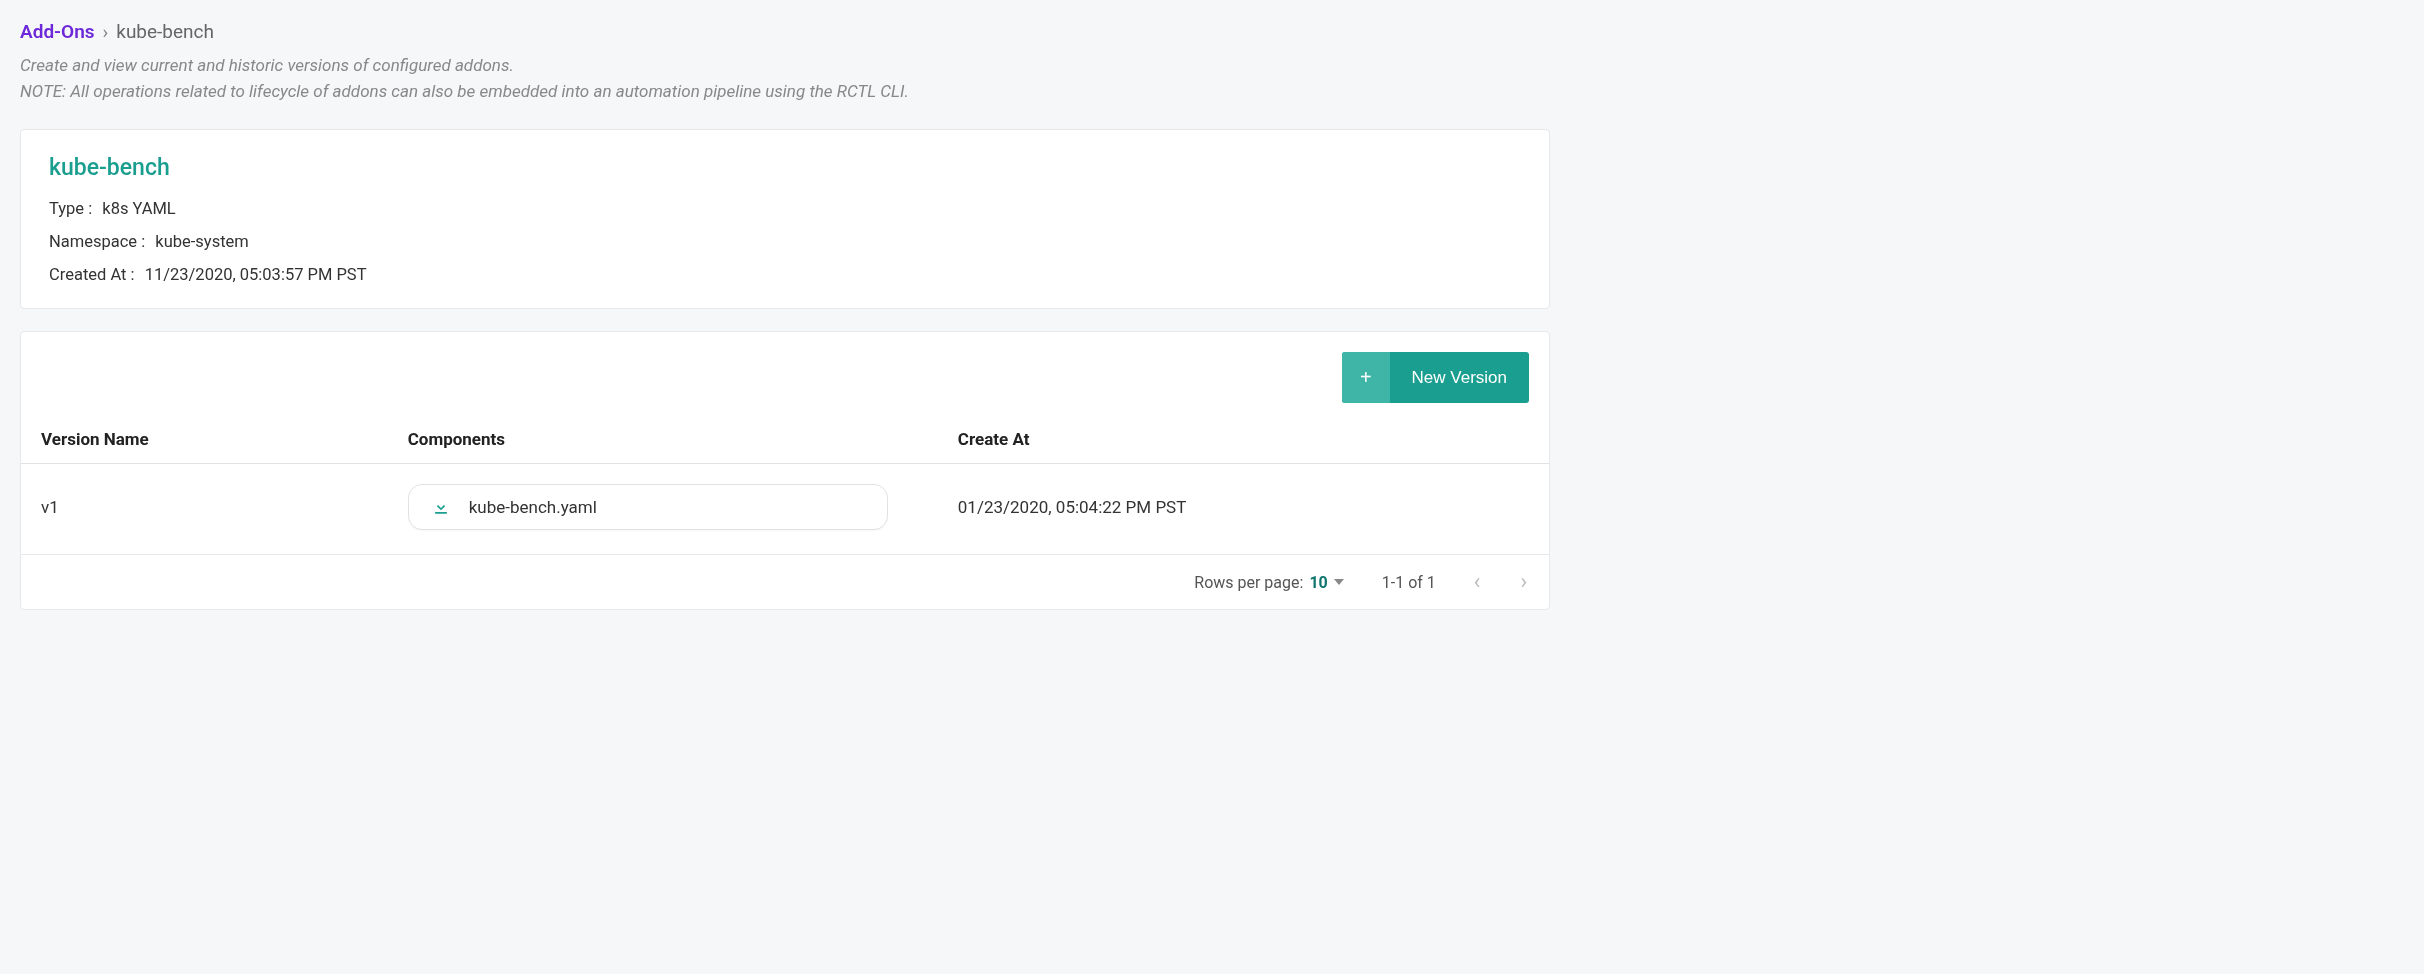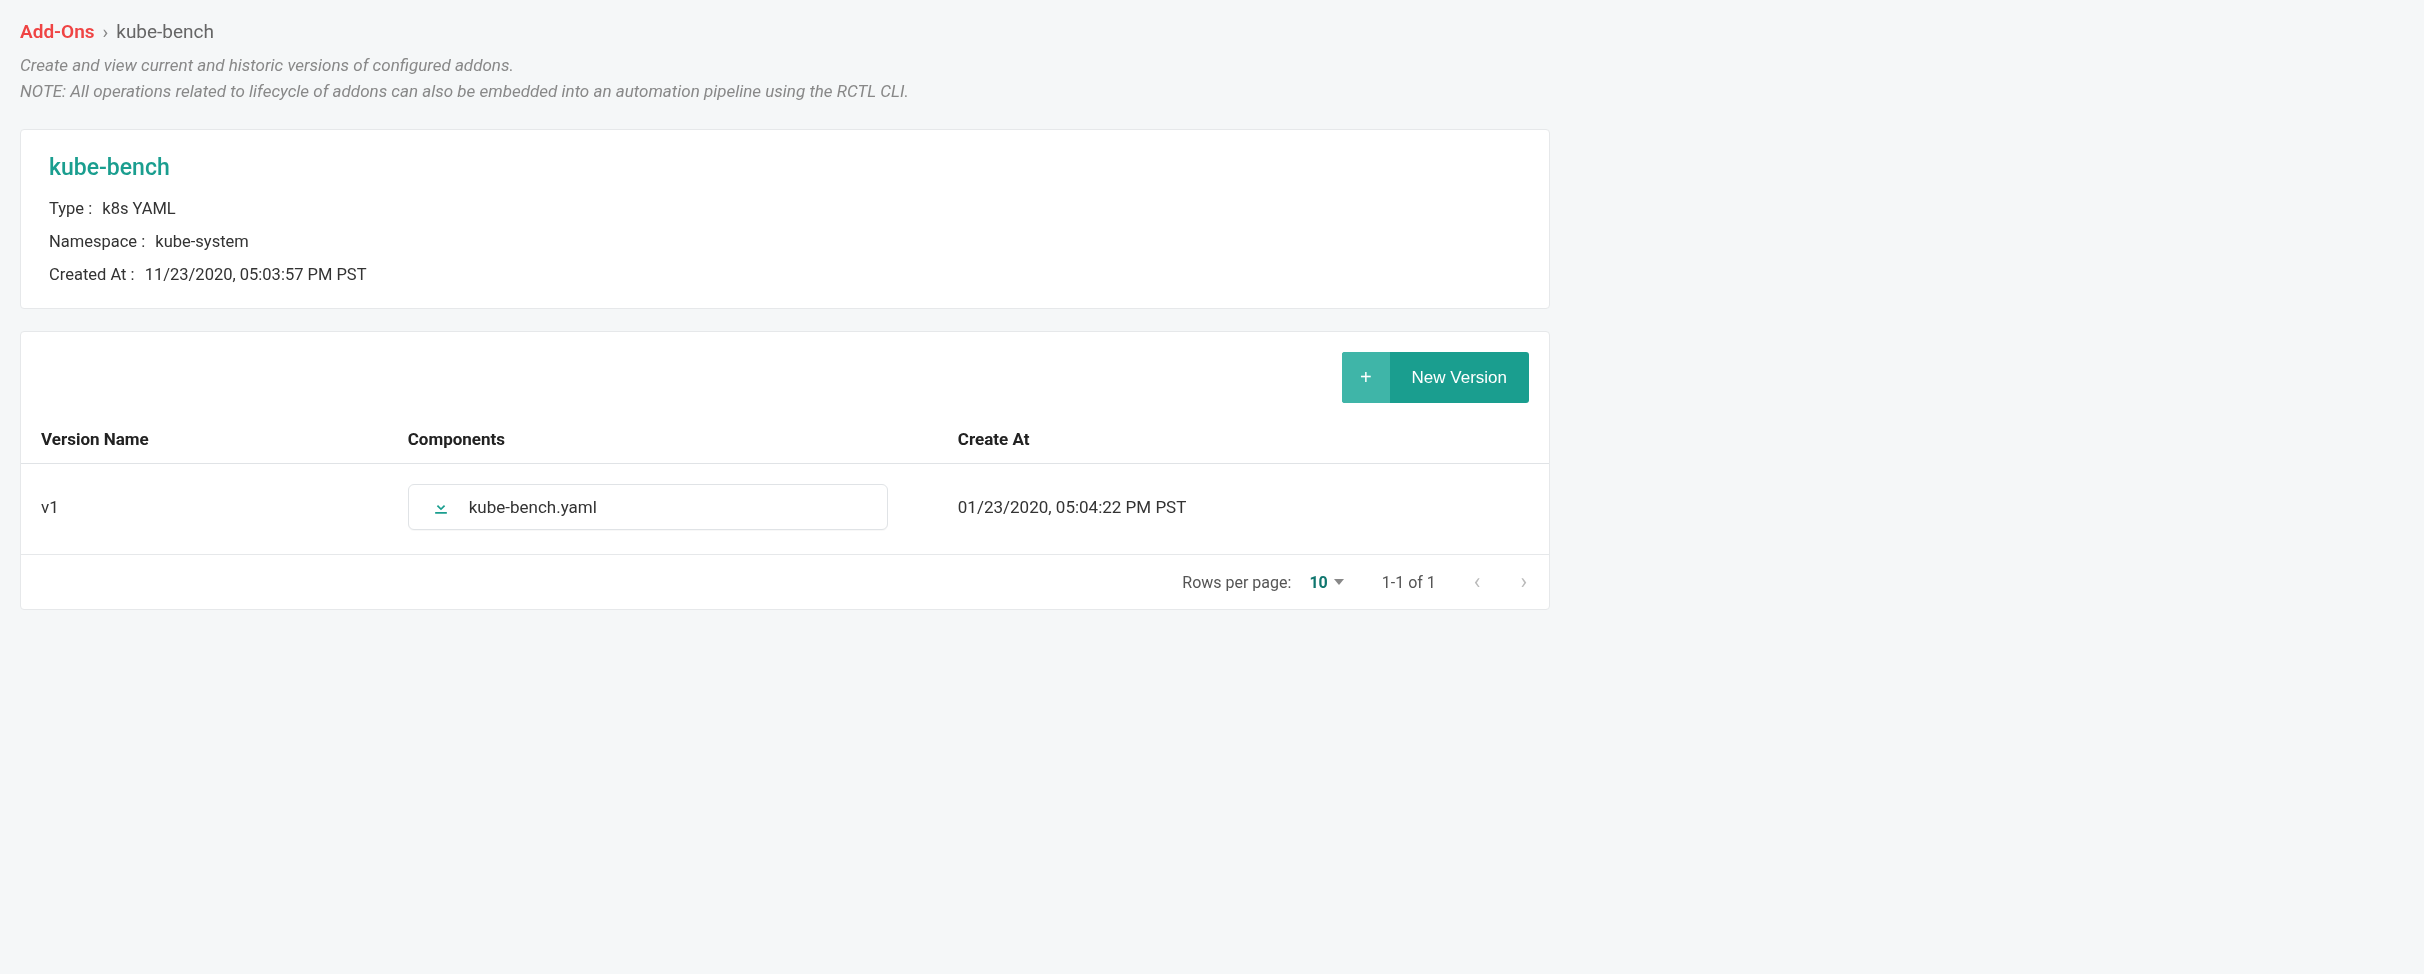--- a/index.html
+++ b/index.html
@@ -16,21 +16,21 @@
       font-size: 17px;
     }
     .breadcrumb {
       display: flex;
       align-items: center;
       gap: 8px;
       margin-bottom: 10px;
       font-size: 19px;
     }
     .breadcrumb-link {
-      color: #ef4444;
+      color: #6d28d9;
       font-weight: 600;
       cursor: pointer;
     }
     .breadcrumb-sep {
       color: #888;
     }
     .breadcrumb-current {
       color: #666;
     }
     .page-subtitle {
@@ -120,21 +120,21 @@
       border-bottom: 1px solid #e6e8ea;
       font-size: 17px;
       color: #333;
       vertical-align: middle;
     }
     .component-chip {
       display: inline-flex;
       align-items: center;
       gap: 18px;
       border: 1px solid #e0e3e6;
-      border-radius: 6px;
+      border-radius: 14px;
       padding: 12px 22px;
       min-width: 480px;
       background: #fff;
       box-shadow: 0 1px 1px rgba(0,0,0,0.03);
       cursor: pointer;
     }
     .download-icon svg {
       width: 20px;
       height: 20px;
       fill: #1a9e8f;
@@ -145,21 +145,21 @@
       justify-content: flex-end;
       align-items: center;
       gap: 38px;
       padding: 16px 22px;
       font-size: 16px;
       color: #555;
     }
     .rows-per-page {
       display: flex;
       align-items: center;
-      gap: 18px;
+      gap: 6px;
     }
     .rows-select {
       display: inline-flex;
       align-items: center;
       gap: 6px;
       color: #0f766e;
       cursor: pointer;
       font-weight: bold;
     }
     .caret-down {

